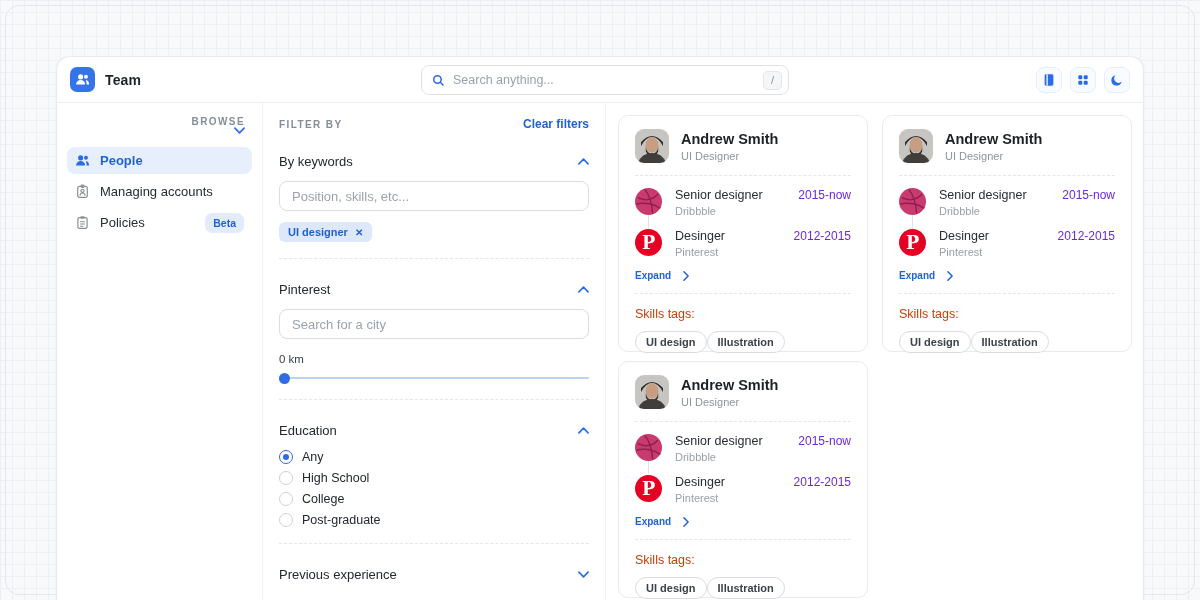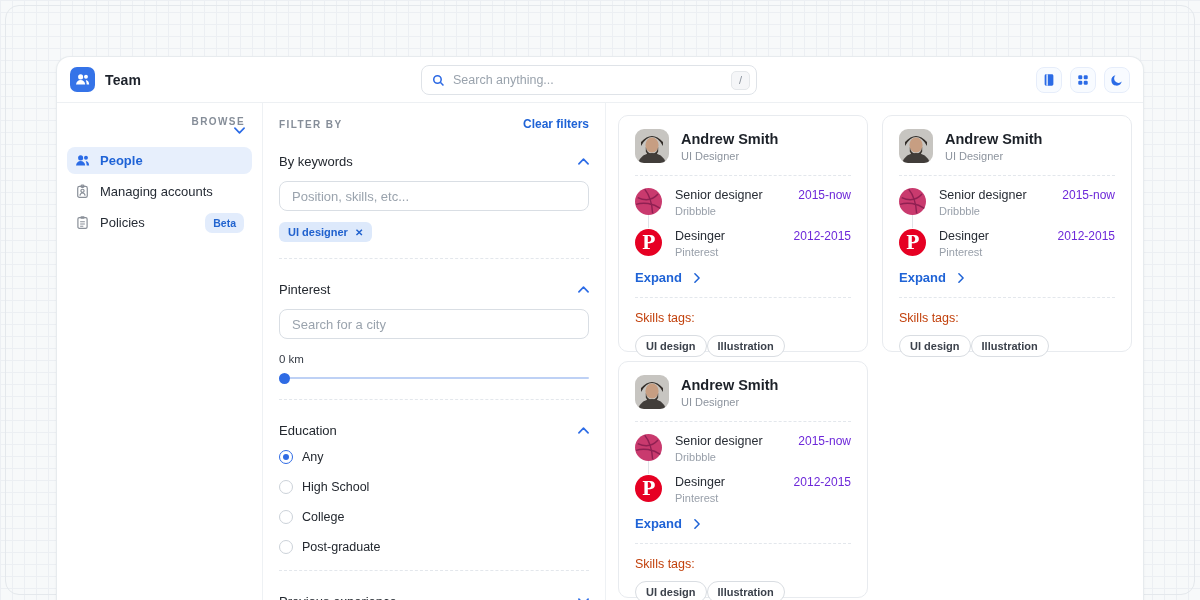--- a/index.html
+++ b/index.html
@@ -22,21 +22,21 @@
     border-radius:14px 14px 0 0; overflow:hidden;
     box-shadow:0 1px 3px rgba(16,24,40,.05);
   }
 
   
   .header { height:46px; display:flex; align-items:center; padding:0 13px; border-bottom:1px solid #edf0f3; position:relative; }
   .logo { width:25px; height:25px; border-radius:7px; background:#3573e8; display:grid; place-items:center; flex:0 0 auto; }
   .logo svg { width:15px; height:15px; fill:#fff; }
   .app-title { margin-left:10px; font-size:14px; font-weight:bold; color:#1d222b; letter-spacing:.01em; }
   .searchbar {
-    position:absolute; left:364px; top:8px; width:336px; height:30px;
+    position:absolute; left:364px; top:8px; width:368px; height:30px;
     border:1px solid #dfe3e8; border-radius:8px; background:#fff;
     display:flex; align-items:center; padding:0 6px 0 10px; gap:8px;
   }
   .searchbar svg { width:13px; height:13px; stroke:#2f6be4; fill:none; stroke-width:1.8; flex:0 0 auto; }
   .searchbar input { border:none; outline:none; flex:1; font-size:12.5px; font-family:inherit; color:#3a404a; background:transparent; }
   .searchbar input::placeholder { color:#9aa3ad; }
   .kbd { width:19px; height:19px; border:1px solid #e4e7ea; background:#f5f6f8; border-radius:5px; font-size:11px; color:#8a929c; display:grid; place-items:center; }
   .header-actions { margin-left:auto; display:flex; gap:8px; }
   .icon-btn { width:26px; height:26px; border-radius:8px; background:#f8fbff; border:1px solid #e6edfa; display:grid; place-items:center; cursor:pointer; }
   .icon-btn svg { width:14px; height:14px; fill:#2b6be6; }
@@ -65,21 +65,21 @@
   .t-input { margin-top:12px; width:100%; height:30px; border:1px solid #d9dee4; border-radius:8px; padding:0 12px; font-size:13px; font-family:inherit; color:#3a404a; outline:none; }
   .t-input::placeholder { color:#9aa3ad; }
   .chip-row { margin-top:11px; display:flex; gap:8px; }
   .chip { display:inline-flex; align-items:center; gap:7px; background:#dde9fb; color:#2061ce; font-size:11px; font-weight:bold; padding:4px 9px; border-radius:6px; cursor:default; }
   .chip .x { font-size:10px; cursor:pointer; }
   .divider { border:none; border-top:1px dashed #e3e7ec; margin-top:16px; }
   .range-label { margin-top:14px; font-size:11.5px; color:#363c46; }
   .range { position:relative; margin-top:8px; height:10px; }
   .range .track { position:absolute; left:0; right:0; top:4px; height:2px; background:#bed1f5; border-radius:2px; }
   .range .thumb { position:absolute; left:0; top:0; width:11px; height:11px; border-radius:50%; background:#2f6be4; cursor:pointer; }
-  .radio-group { margin-top:12px; display:flex; flex-direction:column; gap:16px; }
+  .radio-group { margin-top:12px; display:flex; flex-direction:column; gap:7px; }
   .radio-row { display:flex; align-items:center; gap:9px; cursor:pointer; }
   .radio { width:14px; height:14px; border-radius:50%; border:1px solid #ccd2d9; background:#fff; position:relative; flex:0 0 auto; }
   .radio.checked { border-color:#2f6be4; }
   .radio.checked::after { content:''; position:absolute; inset:3px; border-radius:50%; background:#2f6be4; }
   .radio-label { font-size:12.5px; color:#23282f; }
 
   
   .cards { flex:1; padding:12px 12px; display:grid; grid-template-columns:250px 250px; gap:9px 14px; align-content:start; }
   .card { border:1px solid #e8ebef; border-radius:10px; background:#fff; padding:13px 16px 14px; min-height:237px; }
   .card-head { display:flex; align-items:center; gap:12px; }
@@ -88,21 +88,21 @@
   .p-role { font-size:11px; color:#8d949e; margin-top:3px; }
   .card .divider { margin-top:12px; }
   .timeline { position:relative; margin-top:12px; }
   .timeline .connector { position:absolute; left:13px; top:27px; height:13px; width:1px; background:#e0e3e8; }
   .t-row { display:flex; align-items:flex-start; gap:13px; margin-bottom:12px; }
   .t-ic { width:27px; height:27px; flex:0 0 auto; }
   .t-body { flex:1; }
   .t-title { font-size:12.5px; color:#272c34; }
   .t-sub { font-size:11px; color:#99a0aa; margin-top:3px; }
   .t-period { font-size:12px; color:#6d28d9; margin-left:auto; }
-  .expand { display:flex; align-items:center; gap:12px; color:#1f63d6; font-size:13px; font-weight:bold; cursor:pointer; margin-top:2px; }
+  .expand { display:flex; align-items:center; gap:12px; color:#1f63d6; font-size:10px; font-weight:bold; cursor:pointer; margin-top:2px; }
   .expand svg { width:6px; height:10px; }
   .expand path { fill:none; stroke:#1f63d6; stroke-width:1.8; stroke-linecap:round; stroke-linejoin:round; }
   .skills-label { margin-top:13px; font-size:12.5px; color:#c2410c; }
   .pill-row { margin-top:10px; display:flex; }
   .pill { border:1px solid #d9dde2; border-radius:999px; padding:4px 10px; font-size:11px; font-weight:bold; color:#3b414b; background:#fff; }
 </style>
 </head>
 <body>
 
 <svg width="0" height="0" style="position:absolute">

